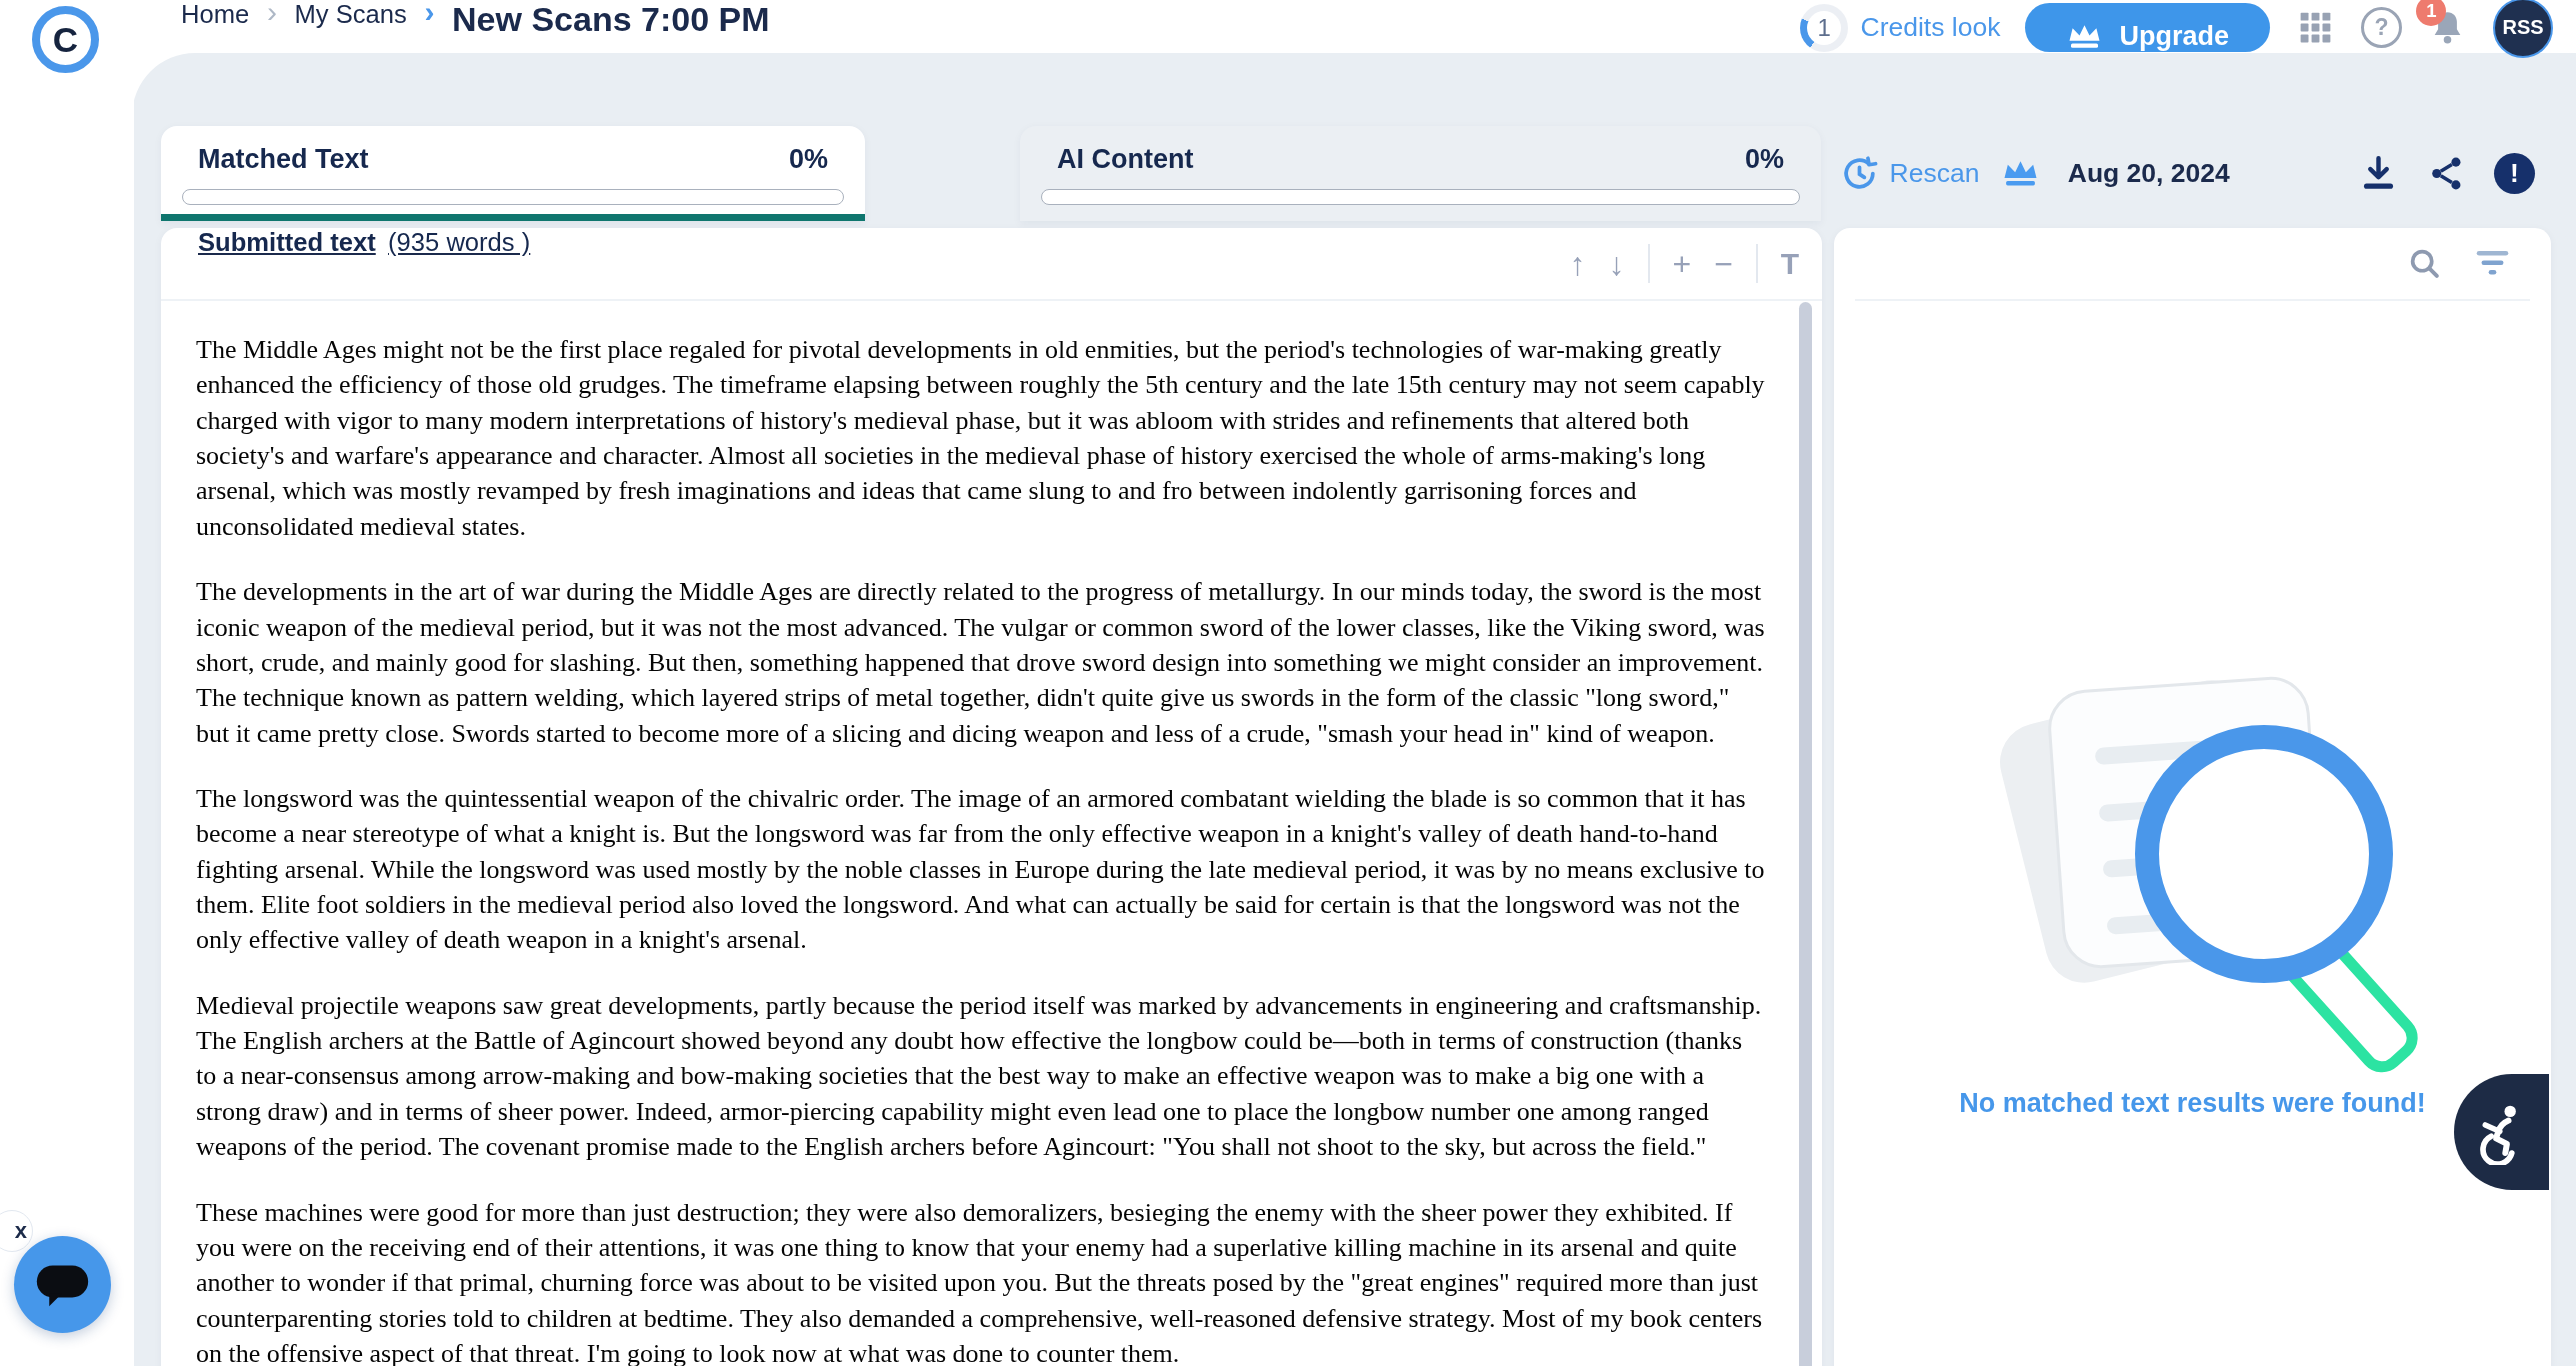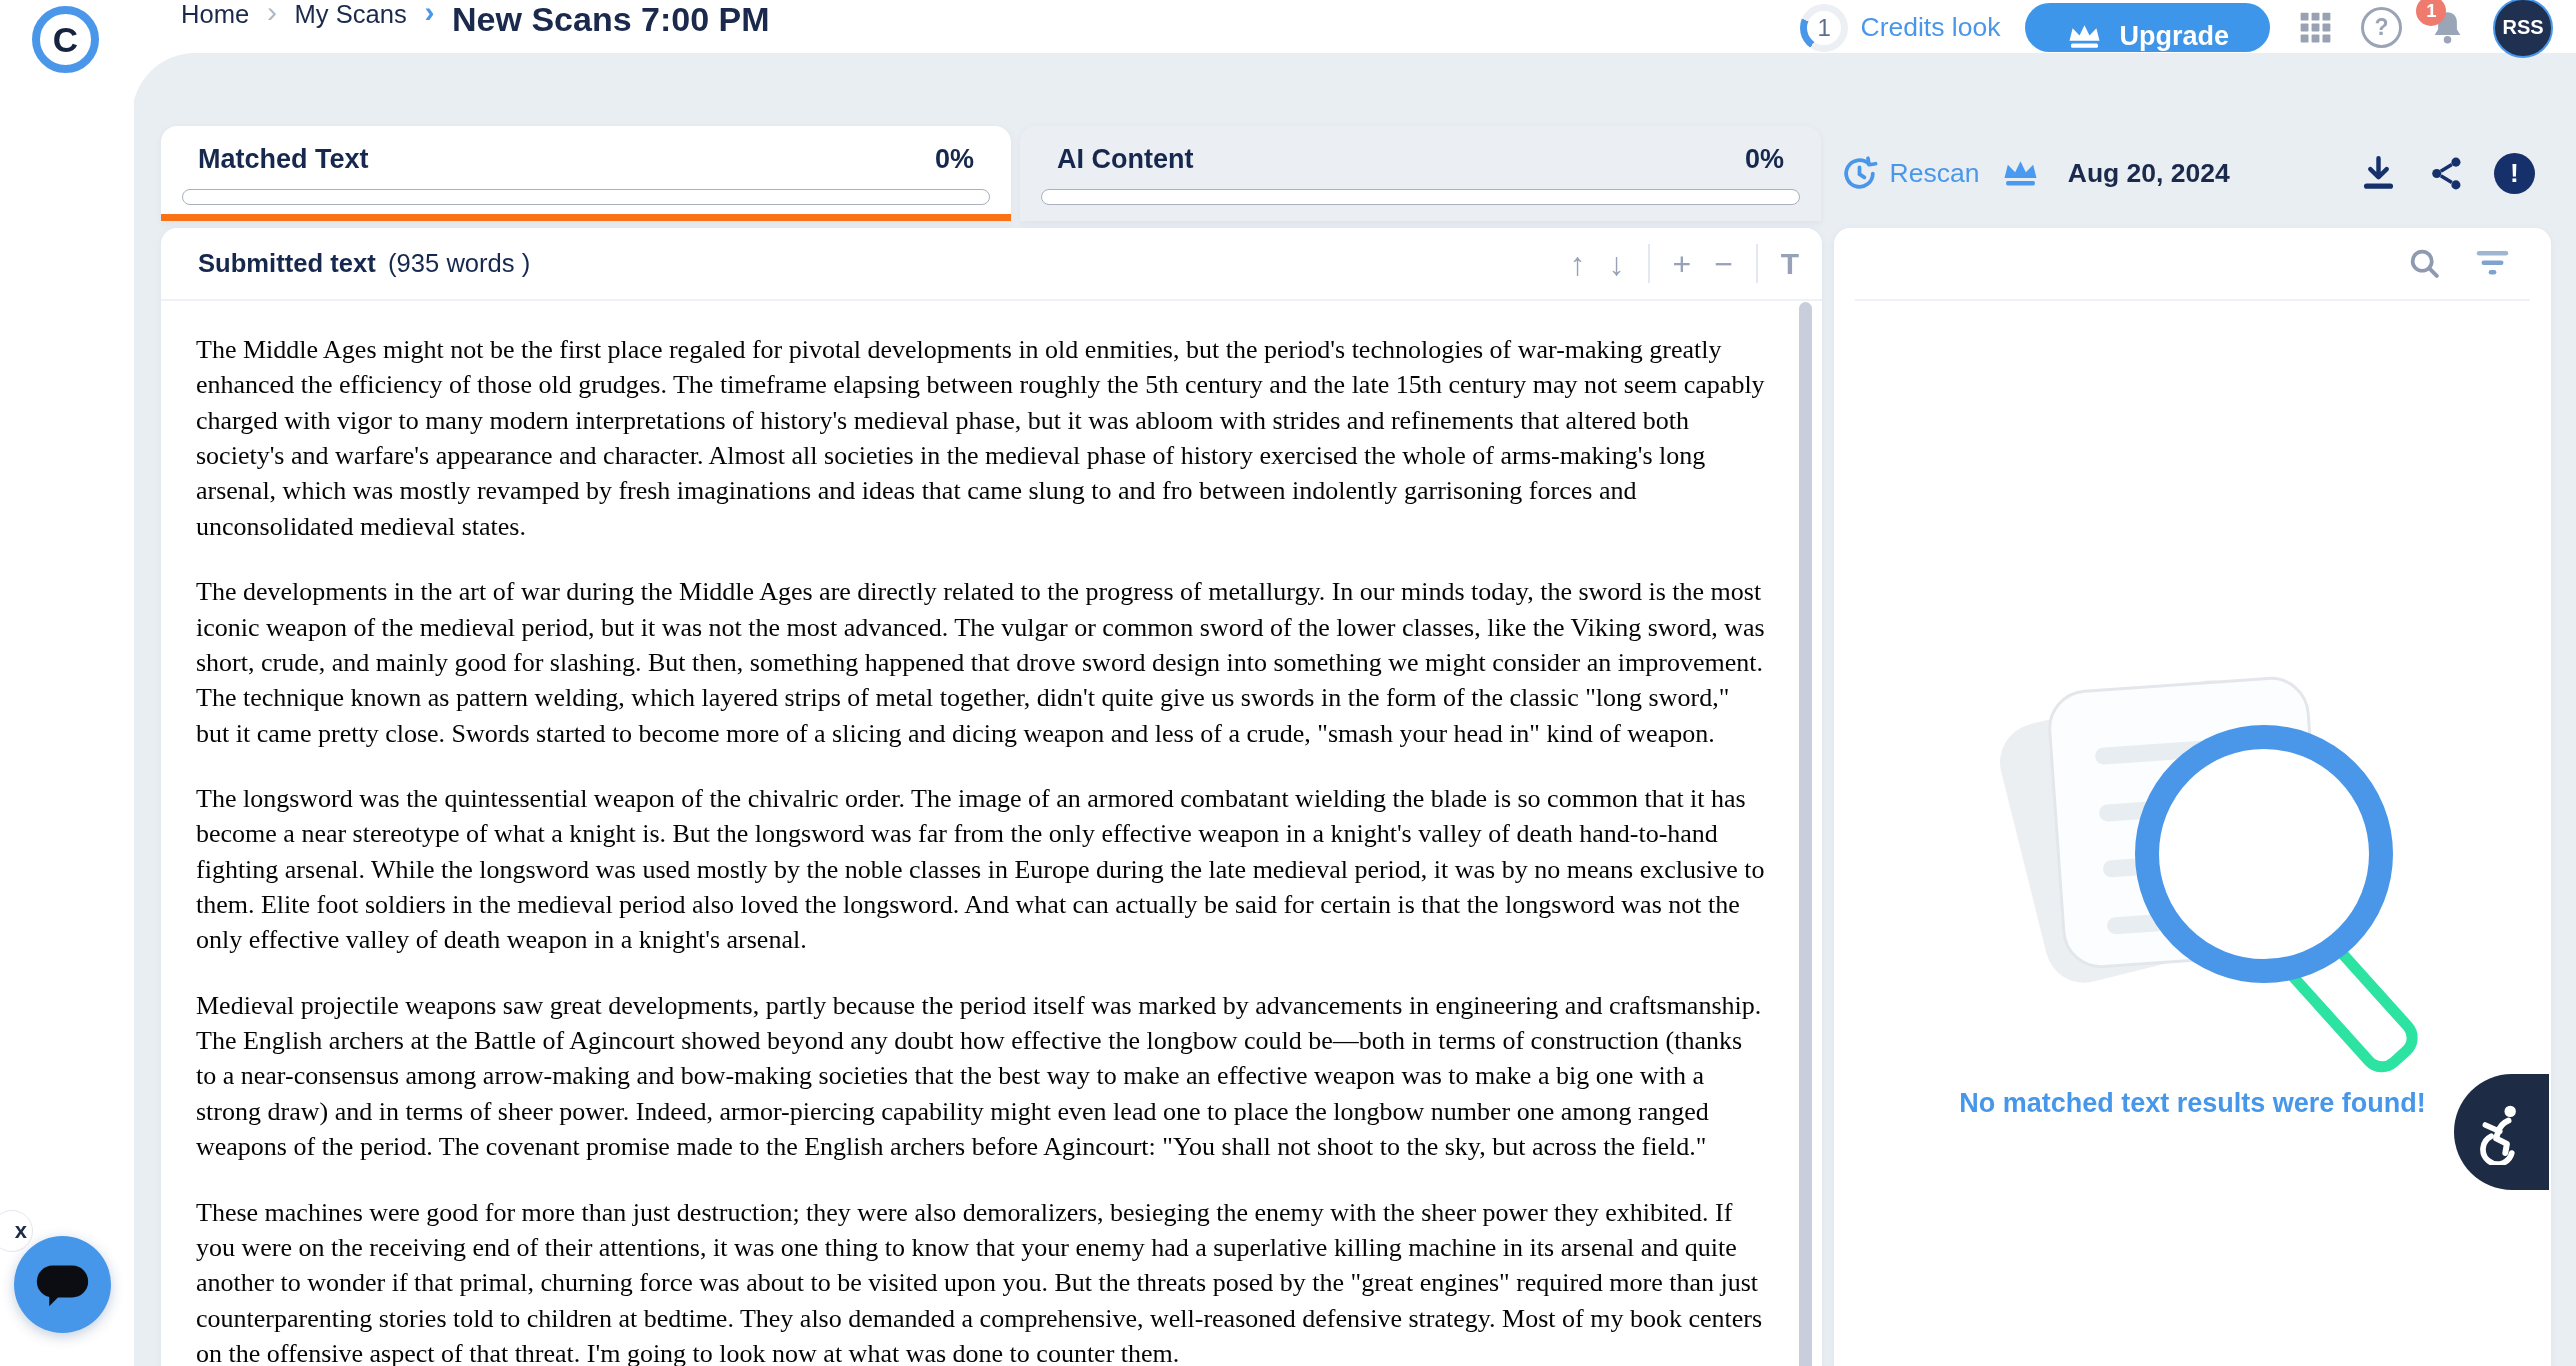--- a/index.html
+++ b/index.html
@@ -49,42 +49,42 @@
           justify-content:center;cursor:pointer;}
 
   
   .nav-item{position:absolute;left:5.3px;right:3.5px;height:93px;border-radius:19.4px;display:flex;
             flex-direction:column;align-items:center;justify-content:center;gap:7px;cursor:pointer;}
   .nav-item.active{background:#e9eef3;}
   .nav-label{font-size:25.6px;font-weight:500;color:#1b2a4c;}
 
   
   .tab{border-radius:16px 16px 0 0;box-shadow:0 2.6px 8.8px rgba(25,45,85,.05);z-index:2;}
-  .tab-matched{left:161px;top:126px;width:850px;height:88px;background:#fff;
-               border-bottom:7px solid #f97316;cursor:pointer;}
+  .tab-matched{left:161px;top:126px;width:704px;height:88px;background:#fff;
+               border-bottom:7px solid #0f766e;cursor:pointer;}
   .tab-ai{left:1020px;top:126px;width:801px;height:95px;background:#ebeff3;cursor:pointer;}
   .tab-head{display:flex;justify-content:space-between;align-items:center;padding:17.6px 37px 0 37px;}
   .tab-title{font-size:27px;font-weight:700;color:#16284e;}
   .tab-pct{font-size:27px;font-weight:700;color:#16284e;}
   .tab-track{margin:14px 21px 0 21px;height:14px;border:1.8px solid #a9b1bd;border-radius:8.8px;background:#fff;overflow:hidden;}
   .tab-fill{height:100%;background:#4a97ea;}
 
   
   .actions{left:1840px;top:126px;height:95px;display:flex;align-items:center;gap:22px;z-index:2;}
   .rescan{display:flex;align-items:center;gap:10.6px;cursor:pointer;}
   .rescan-label{color:#4a97ea;font-size:26.5px;font-weight:500;}
   .scan-date{color:#1b2a4c;font-size:26.5px;font-weight:600;margin-left:5.3px;}
   .action-icons{right:41px;top:126px;height:95px;display:flex;align-items:center;gap:28px;z-index:2;}
   .alert-circle{width:41px;height:41px;border-radius:50%;background:#16306b;color:#fff;
                 font-size:26.5px;font-weight:800;display:flex;align-items:center;justify-content:center;}
 
   
   .doc-card{left:161px;top:228px;width:1661px;bottom:0;background:#fff;
             border-radius:16px 16px 0 0;box-shadow:0 2.6px 8.8px rgba(25,45,85,.05);z-index:2;}
-  .doc-head{position:absolute;left:37px;top:0;height:71px;display:flex;align-items:center;gap:12.3px;}
+  .doc-head{position:absolute;left:37px;top:0;height:71px;display:flex;align-items:flex-start;gap:12.3px;text-decoration:underline;}
   .doc-title{font-size:25.6px;font-weight:700;color:#16284e;}
   .doc-words{font-size:25.6px;font-weight:500;color:#16284e;}
   .doc-toolbar{position:absolute;right:23px;top:0;height:71px;display:flex;align-items:center;gap:23px;}
   .tool{color:#97a1b8;font-size:32px;line-height:1;cursor:pointer;user-select:none;}
   .tool-t{font-weight:700;font-size:30px;}
   .tool-sep{width:1.8px;height:39px;background:#e3e8ef;}
   .doc-divider{position:absolute;left:0;right:0;top:71px;height:1.8px;background:#eef2f6;}
   .doc-text{position:absolute;left:35px;right:56px;top:72px;bottom:0;overflow:hidden;
             font-family:"Liberation Serif",serif;font-size:26px;line-height:1.36;color:#050505;
             padding-top:32px;}

